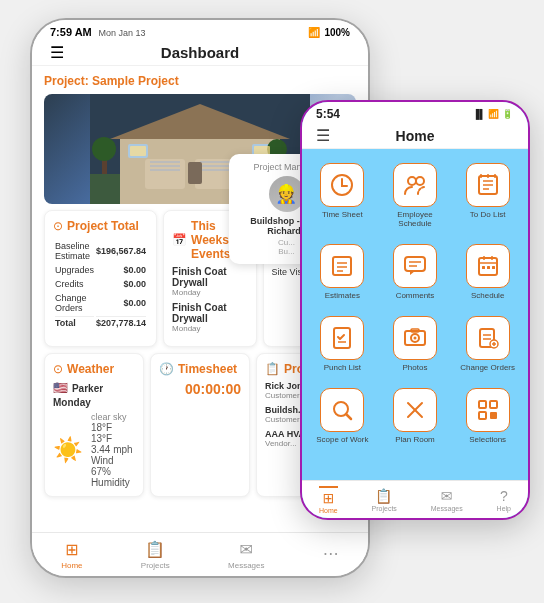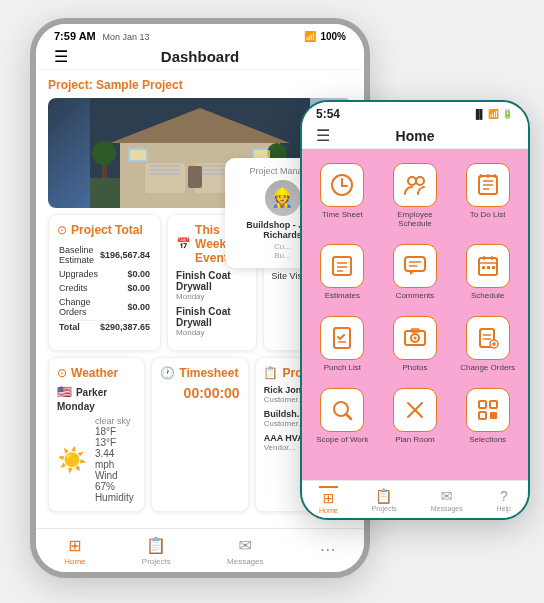--- a/index.html
+++ b/index.html
@@ -18,21 +18,21 @@
     .phone-main {
       width: 340px;
       height: 560px;
       background: #fff;
       border-radius: 36px;
       box-shadow: 0 8px 32px rgba(0,0,0,0.18);
       position: absolute;
       left: 30px;
       top: 18px;
       overflow: hidden;
-      border: 6px solid #a3a3a3;
+      border: 2px solid #a3a3a3;
     }
 
     .phone-main .status-bar {
       background: #fff;
       display: flex;
       justify-content: space-between;
       align-items: center;
       padding: 6px 18px 2px;
       font-size: 10px;
       font-weight: 600;
@@ -193,28 +193,28 @@
       cursor: pointer;
       gap: 2px;
     }
     .nav-item.active { color: #e87722; }
     .nav-item .nav-icon { font-size: 16px; }
 
     
     .phone-second {
       width: 230px;
       height: 420px;
-      background: #f9a8d4;
+      background: #7dd3fc;
       border-radius: 28px;
       box-shadow: 0 8px 32px rgba(0,0,0,0.22);
       position: absolute;
       right: 14px;
       top: 100px;
       overflow: hidden;
-      border: 2px solid #0f766e;
+      border: 2px solid #a21caf;
     }
 
     .phone-second .status-bar-2 {
       background: #fff;
       display: flex;
       justify-content: space-between;
       align-items: center;
       padding: 5px 14px 2px;
     }
     .status-time-2 { font-size: 12px; font-weight: 700; color: #222; }
@@ -377,21 +377,21 @@
           <tr>
                 <td>Credits</td>
                 <td>$0.00</td>
               </tr>
           <tr>
                 <td>Change Orders</td>
                 <td>$0.00</td>
               </tr>
           <tr class="total-row">
                 <td>Total</td>
-                <td>$290,387.65</td>
+                <td>$207,778.14</td>
               </tr>
         </tbody>
           </table>
       </div>
 
       <div class="card">
         <div class="card-header">
           <span class="icon">📅</span>
           <span class="label">This Weeks Events</span>
         </div>

